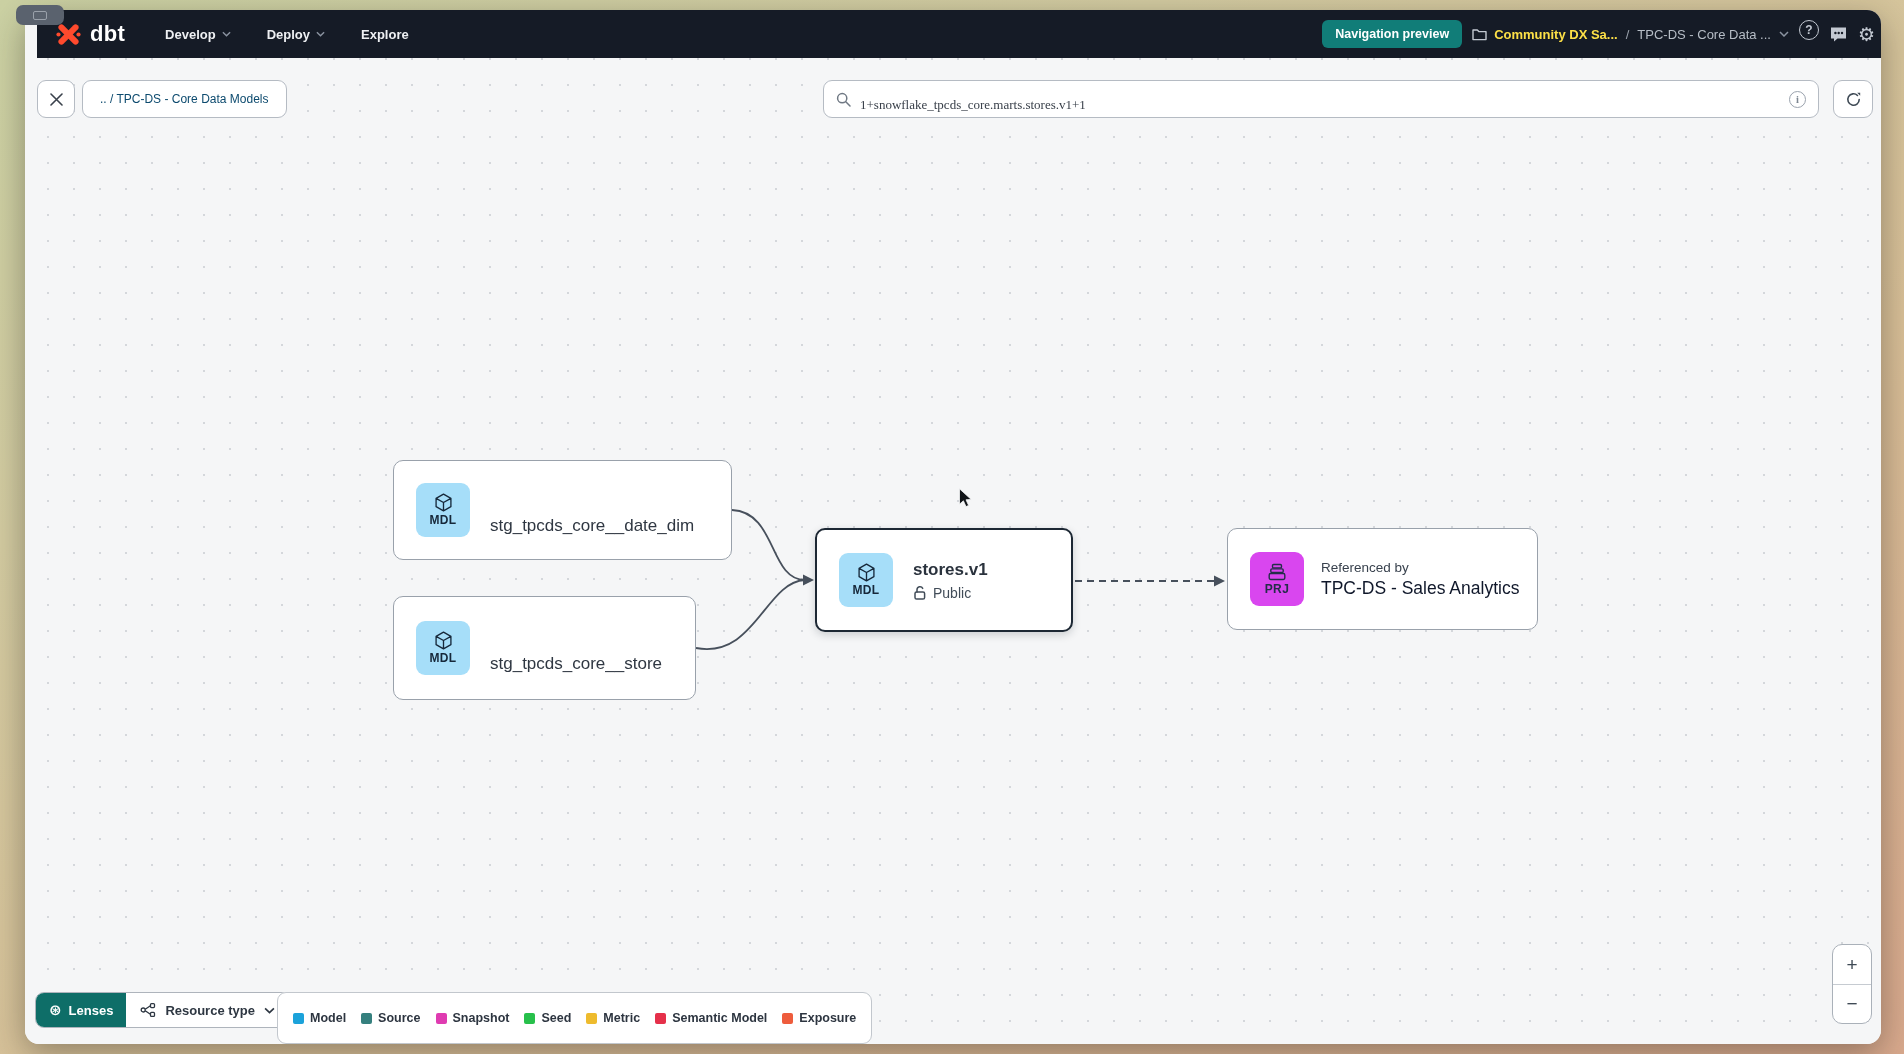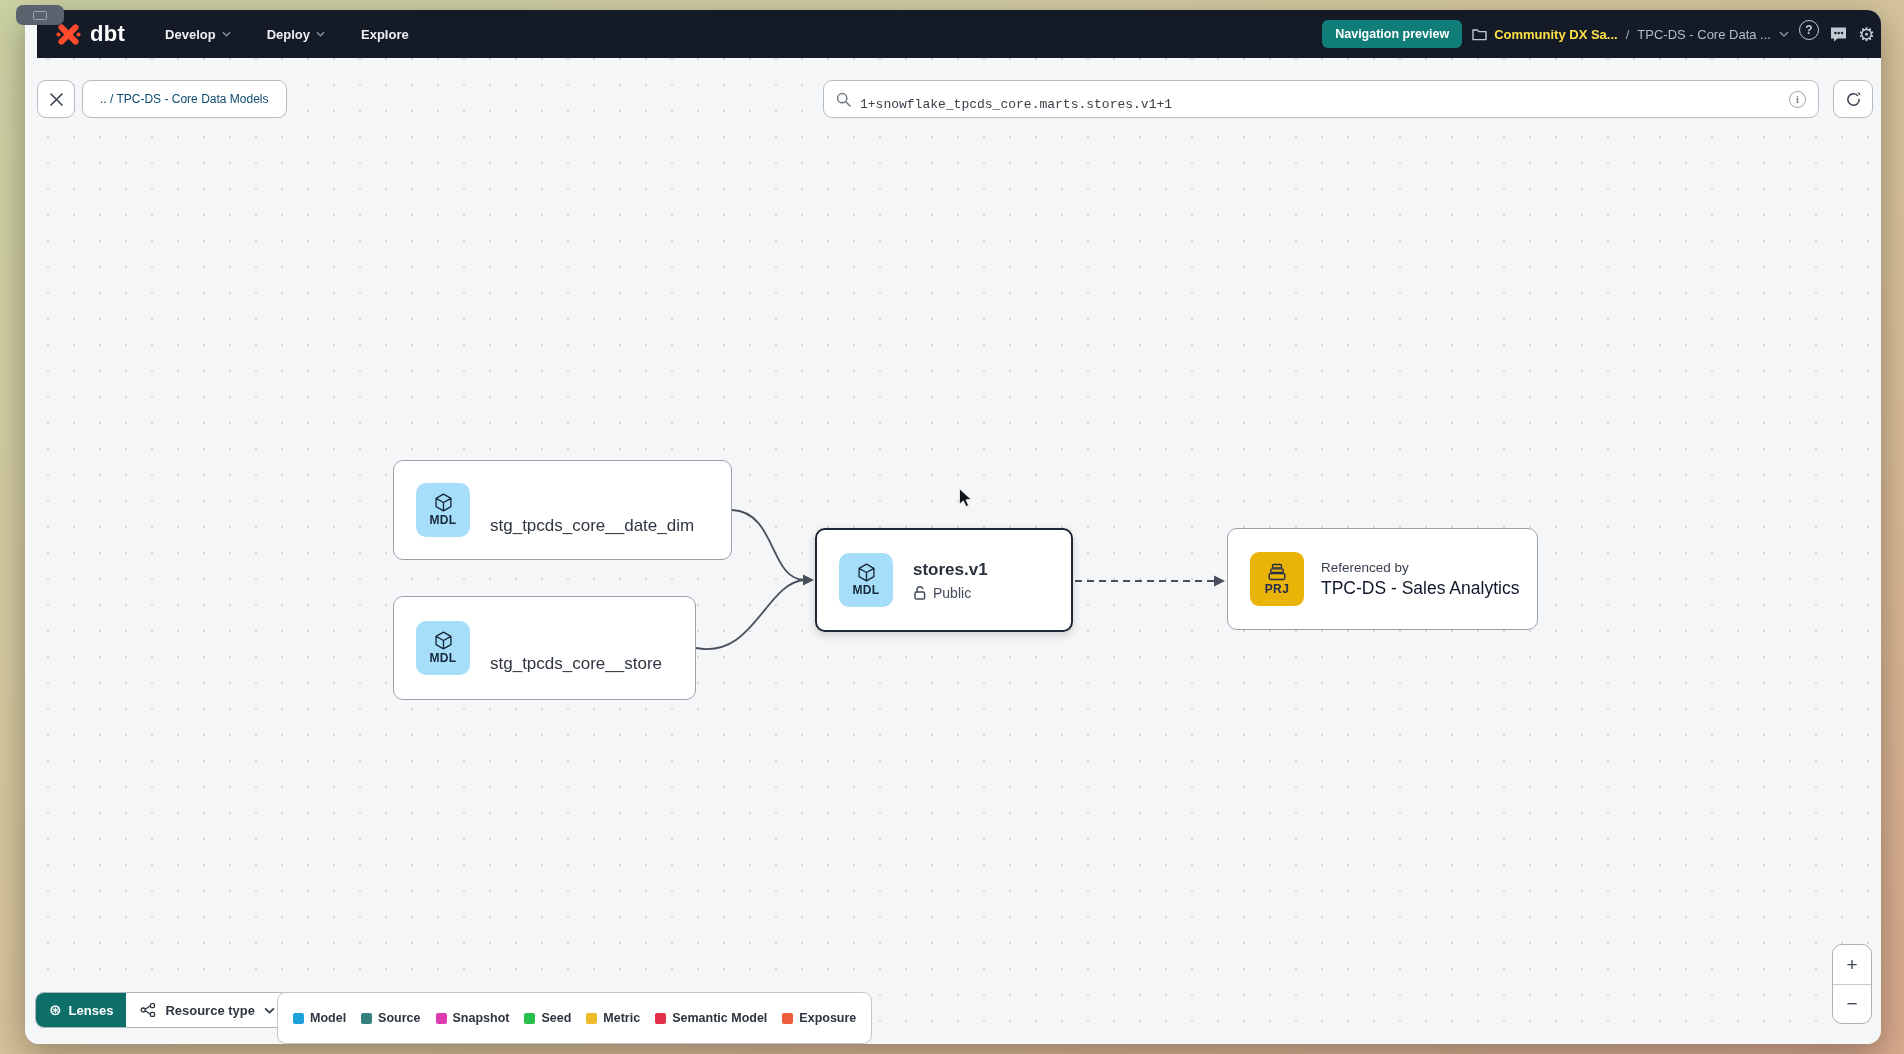--- a/index.html
+++ b/index.html
@@ -44,38 +44,38 @@
   
   .tool-btn{ position:absolute; background:#fff; border:1px solid #b5bbc3; border-radius:9px;
     display:flex; align-items:center; justify-content:center; cursor:pointer; }
   .close-btn{ left:12px; top:22px; width:38px; height:38px; }
   .chip{ position:absolute; left:57px; top:22px; height:38px; background:#fff;
     border:1px solid #b5bbc3; border-radius:9px; display:inline-flex; align-items:center;
     padding:0 17px; font-size:12px; color:#0c4a6e; cursor:pointer; }
   .searchbar{ position:absolute; left:798px; top:22px; width:996px; height:38px; background:#fff;
     border:1px solid #b5bbc3; border-radius:9px; display:flex; align-items:center; padding:0 12px; gap:9px;}
   .searchbar input{ flex:1; border:none; outline:none; font-size:13px; color:#39404a;
-    font-family:Liberation Mono, monospace; background:transparent;margin-top:11px; }
+    font-family:Liberation Serif, serif; background:transparent;margin-top:11px; }
   .info-circle{ width:17px; height:17px; border:1.4px solid #9aa2ad; border-radius:50%;
     color:#7d8691; font-size:10.5px; font-weight:700; display:flex; align-items:center; justify-content:center;
     font-family:"Liberation Serif",serif; }
   .refresh-btn{ left:1808px; top:22px; width:40px; height:38px; color:#3f4a55; }
 
   
   .node{ position:absolute; background:#fff; border:1px solid #99a1ab; border-radius:10px;
     display:flex; align-items:center; gap:20px; padding:0 22px; cursor:pointer; }
   .node-date-dim{ left:368px; top:402px; width:339px; height:100px; }
   .node-store{ left:368px; top:538px; width:303px; height:104px; }
   .node-stores-v1{ left:790px; top:470px; width:258px; height:104px;
     border:2px solid #1d2834; box-shadow:0 3px 9px rgba(18,28,40,.18); }
   .node-prj{ left:1202px; top:470px; width:311px; height:102px; gap:17px; }
   .badge{ width:54px; height:54px; border-radius:9px; flex:0 0 auto;
     display:flex; flex-direction:column; align-items:center; justify-content:center; gap:1px; }
-  .badge-mdl{ background:#a6def9; color:#16283a;border-radius:10px; }
-  .badge-prj{ background:#eab308; color:#242d4a;align-items:center; }
+  .badge-mdl{ background:#a6def9; color:#16283a; }
+  .badge-prj{ background:#d946ef; color:#242d4a;align-items:center; }
   .badge-label{ font-size:12px; font-weight:700; letter-spacing:.4px; }
   .node-label{ font-size:17px; color:#2f3742; font-weight:500; white-space:nowrap;margin-top:32px; }
   .node-title{ font-size:17px; color:#2a323d; font-weight:600; }
   .public-row{ display:flex; align-items:center; gap:6px; margin-top:5px;
     font-size:14px; color:#414c58; }
   .kicker{ font-size:13.5px; color:#39424e; }
   .prj-title{ font-size:17.5px; color:#0f172a; font-weight:500; margin-top:3px; white-space:nowrap; }
 
   
   .footer-seg{ position:absolute; left:10px; top:934px; height:36px; display:flex;

